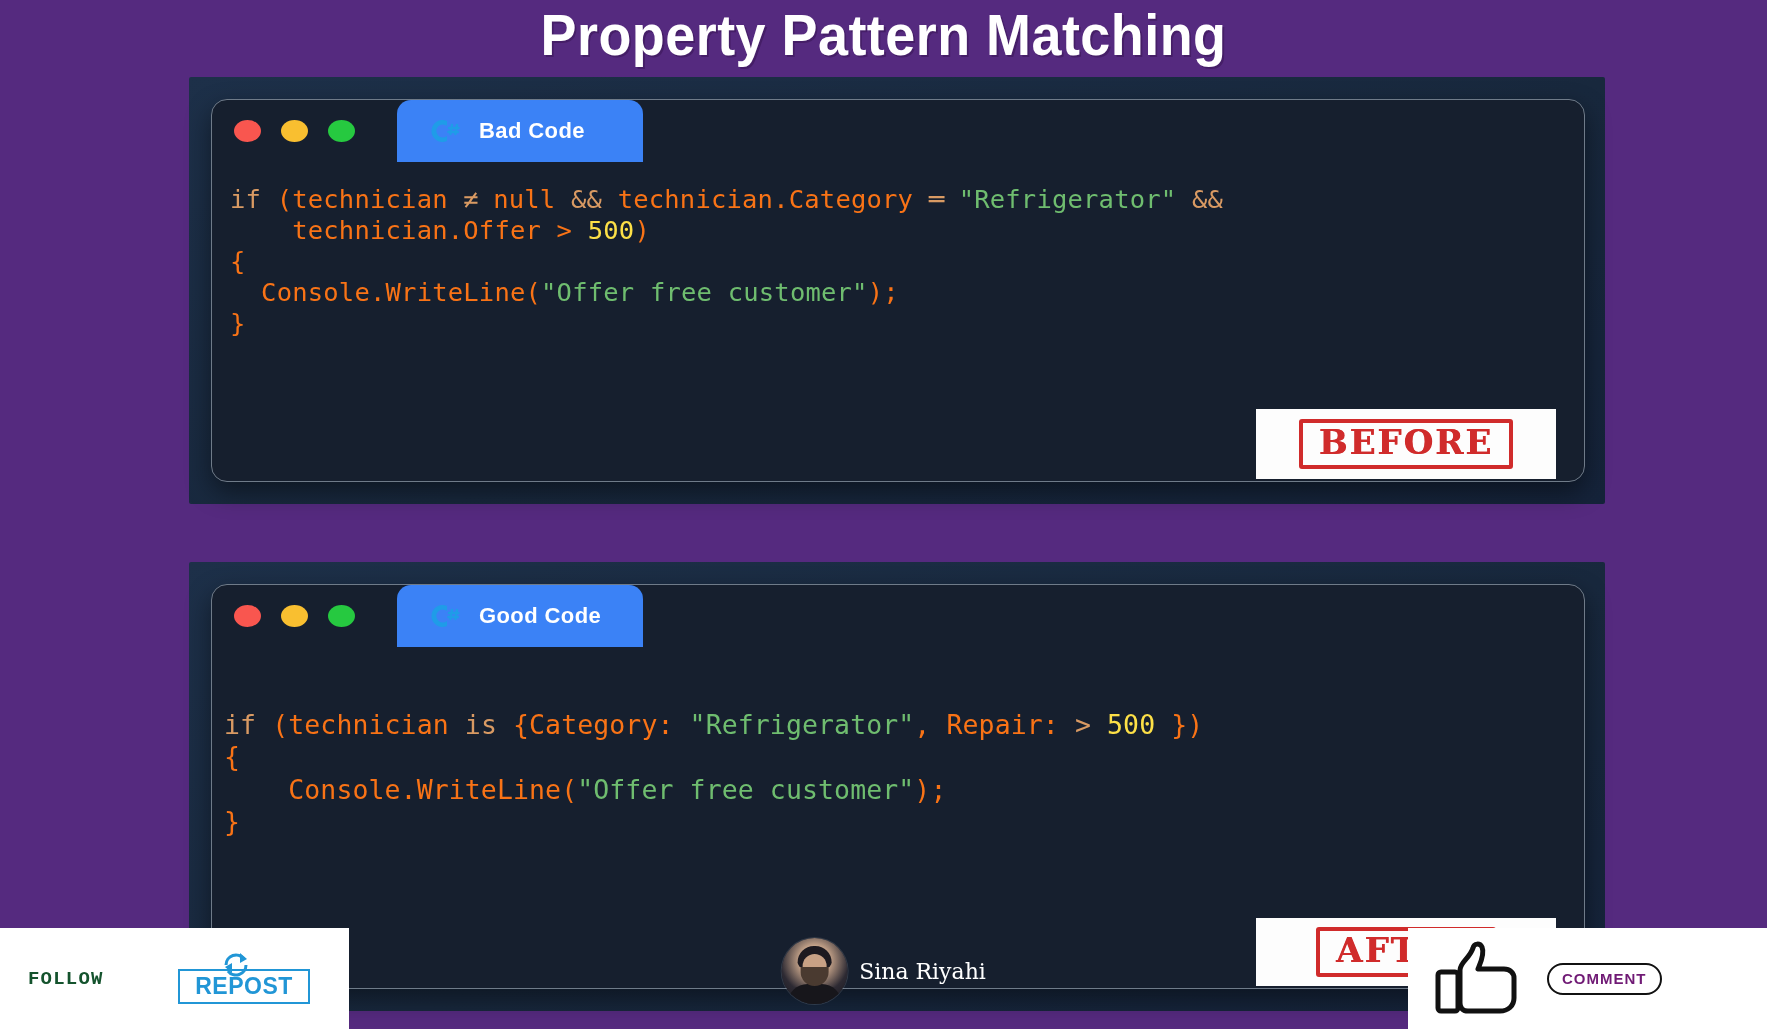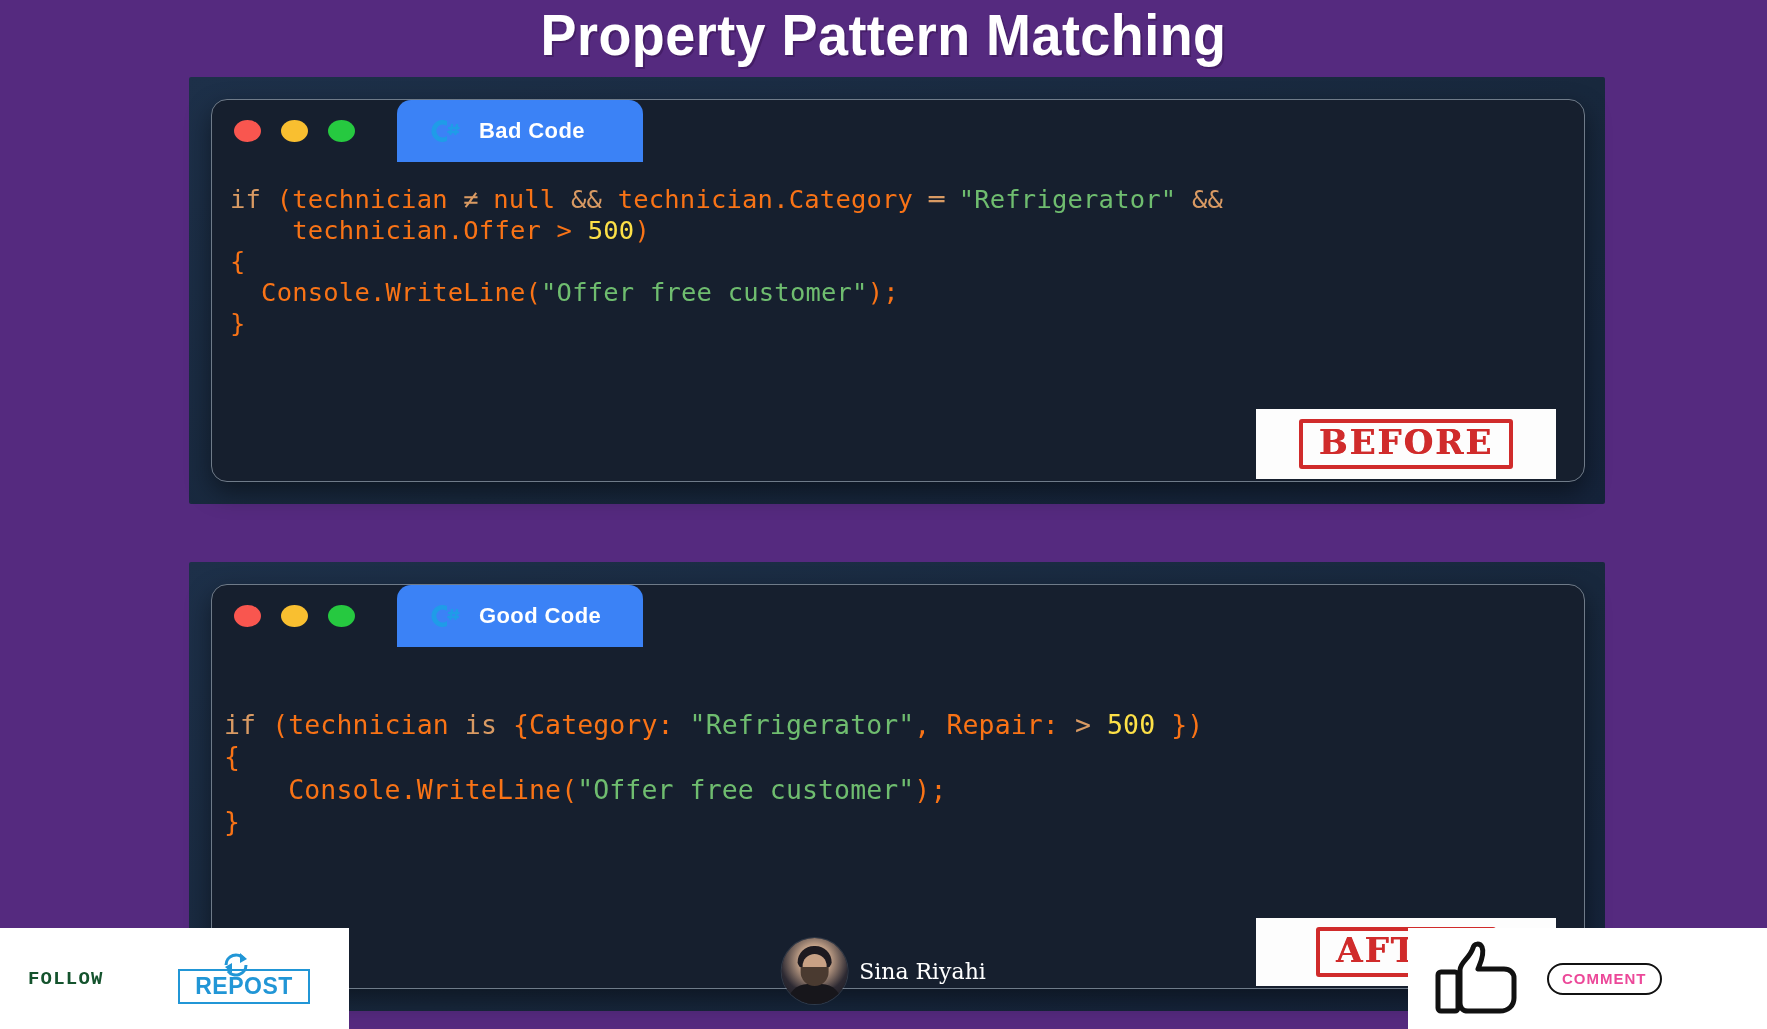--- a/index.html
+++ b/index.html
@@ -252,21 +252,21 @@
     flex: 0 0 auto;
   }
   #comment-pill {
     border: 2px solid #111111;
     border-radius: 16px;
     padding: 5px 13px 6px 13px;
     font-family: "Liberation Sans", sans-serif;
     font-weight: bold;
     font-size: 15px;
     letter-spacing: 1px;
-    color: #ec4899;
+    color: #701a75;
     white-space: nowrap;
   }
 </style>
 </head>
 <body>
 
 <div id="page-title">Property Pattern Matching</div>
 
 <div class="panel-outer" id="panel-before">
   <div class="window">

